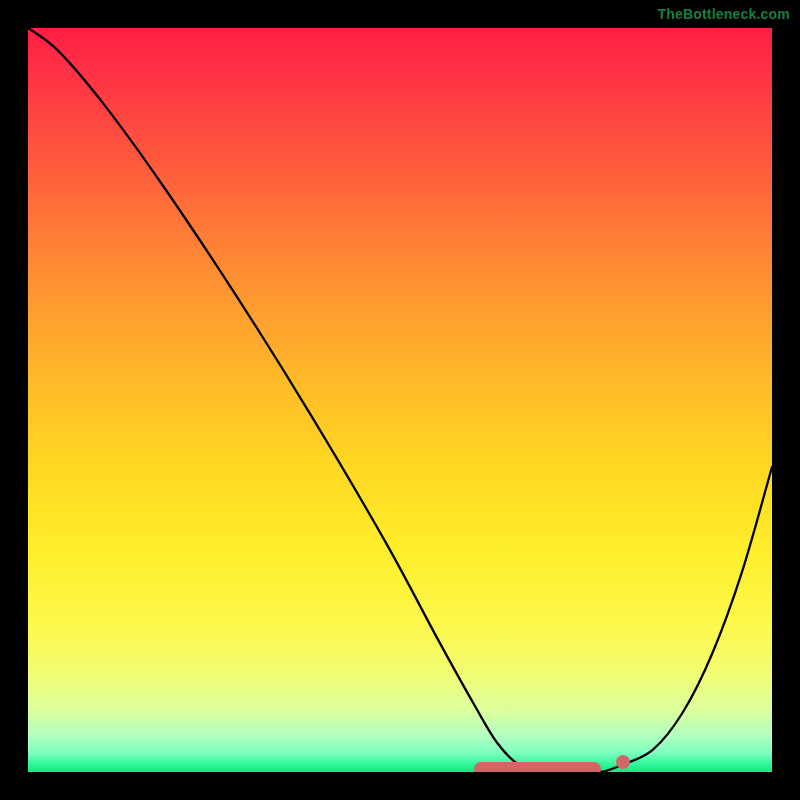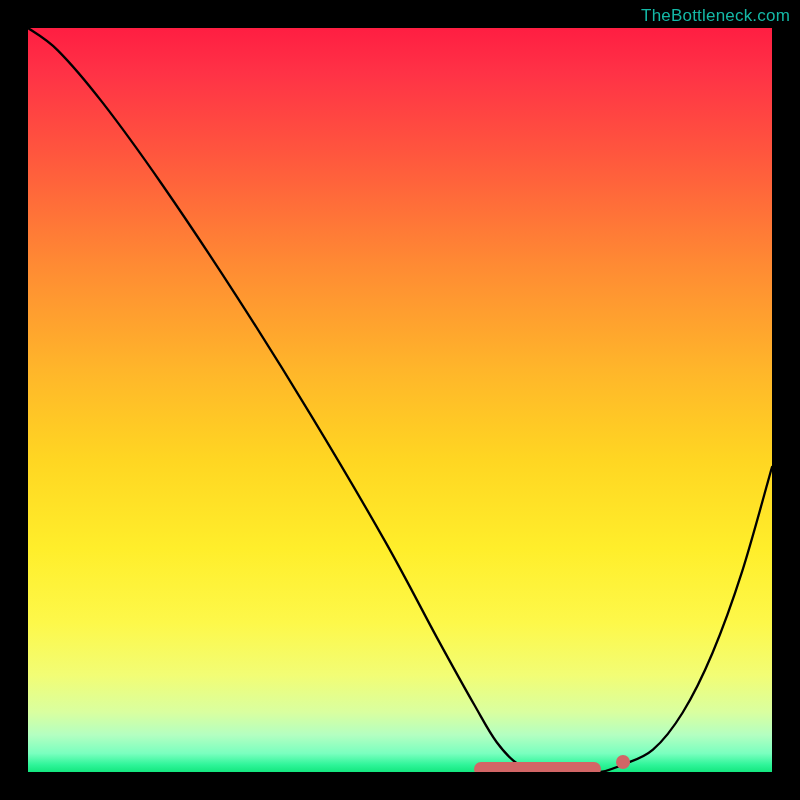--- a/index.html
+++ b/index.html
@@ -13,23 +13,23 @@
   }
   .wrap {
     position: relative;
     width: 800px;
     height: 800px;
   }
   .watermark {
     position: absolute;
     top: 6px;
     right: 10px;
-    color: #14b8a6;
-    font-size: 17px;
-    font-weight: 400;
+    color: #15803d;
+    font-size: 14px;
+    font-weight: 700;
     letter-spacing: 0.2px;
     z-index: 20;
     user-select: none;
   }
   .plot {
     position: absolute;
     left: 28px;
     top: 28px;
     width: 744px;
     height: 744px;

